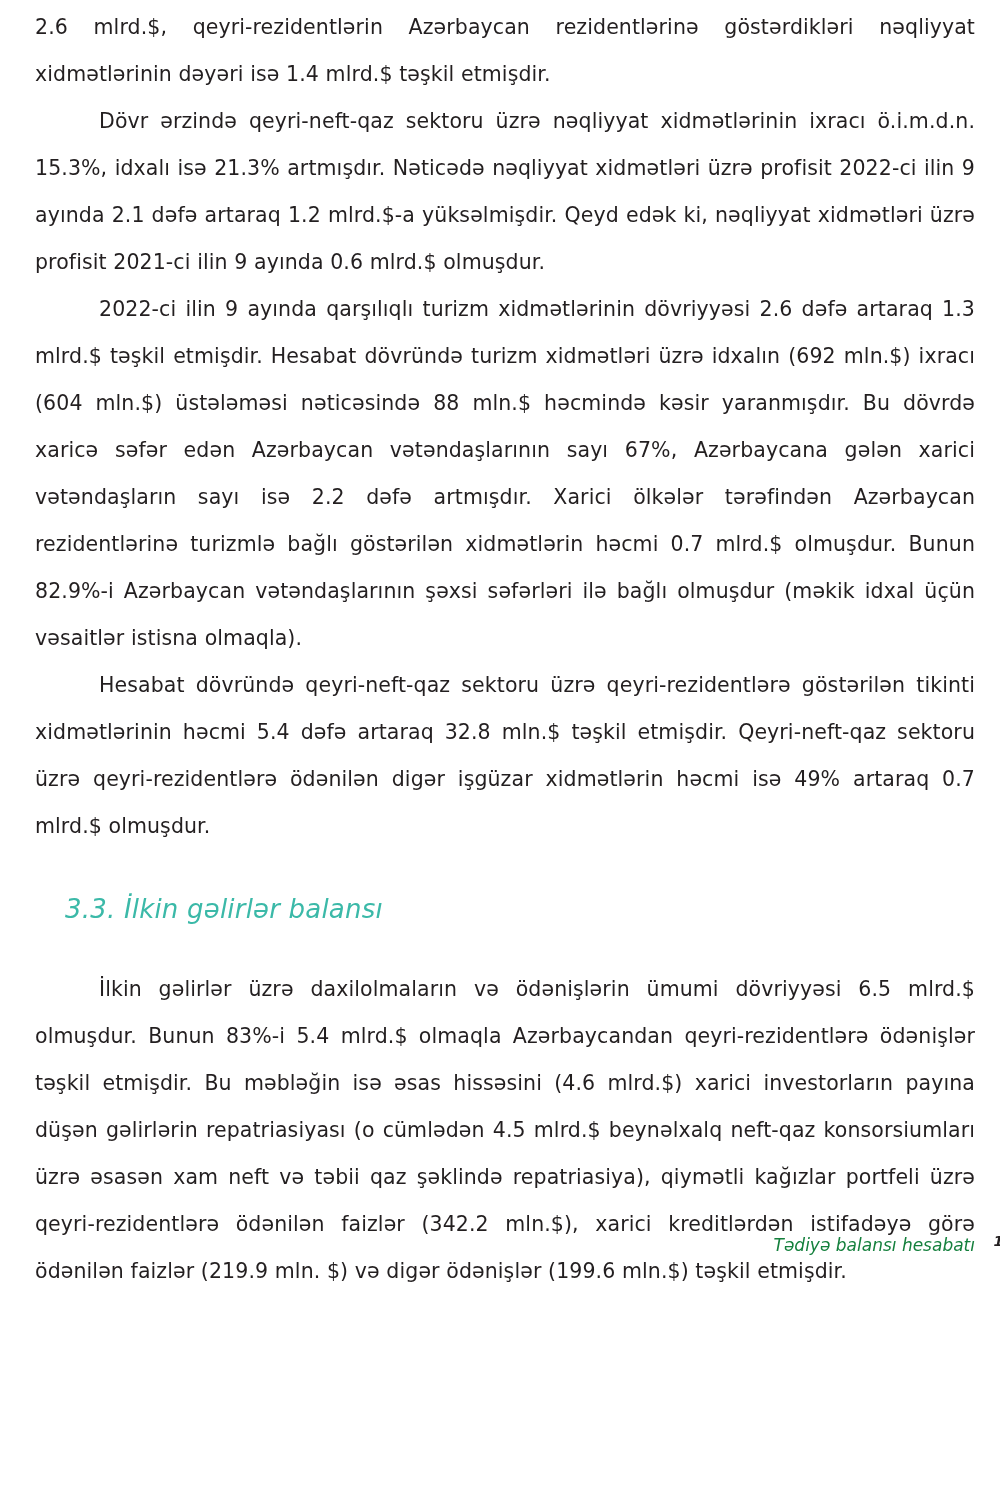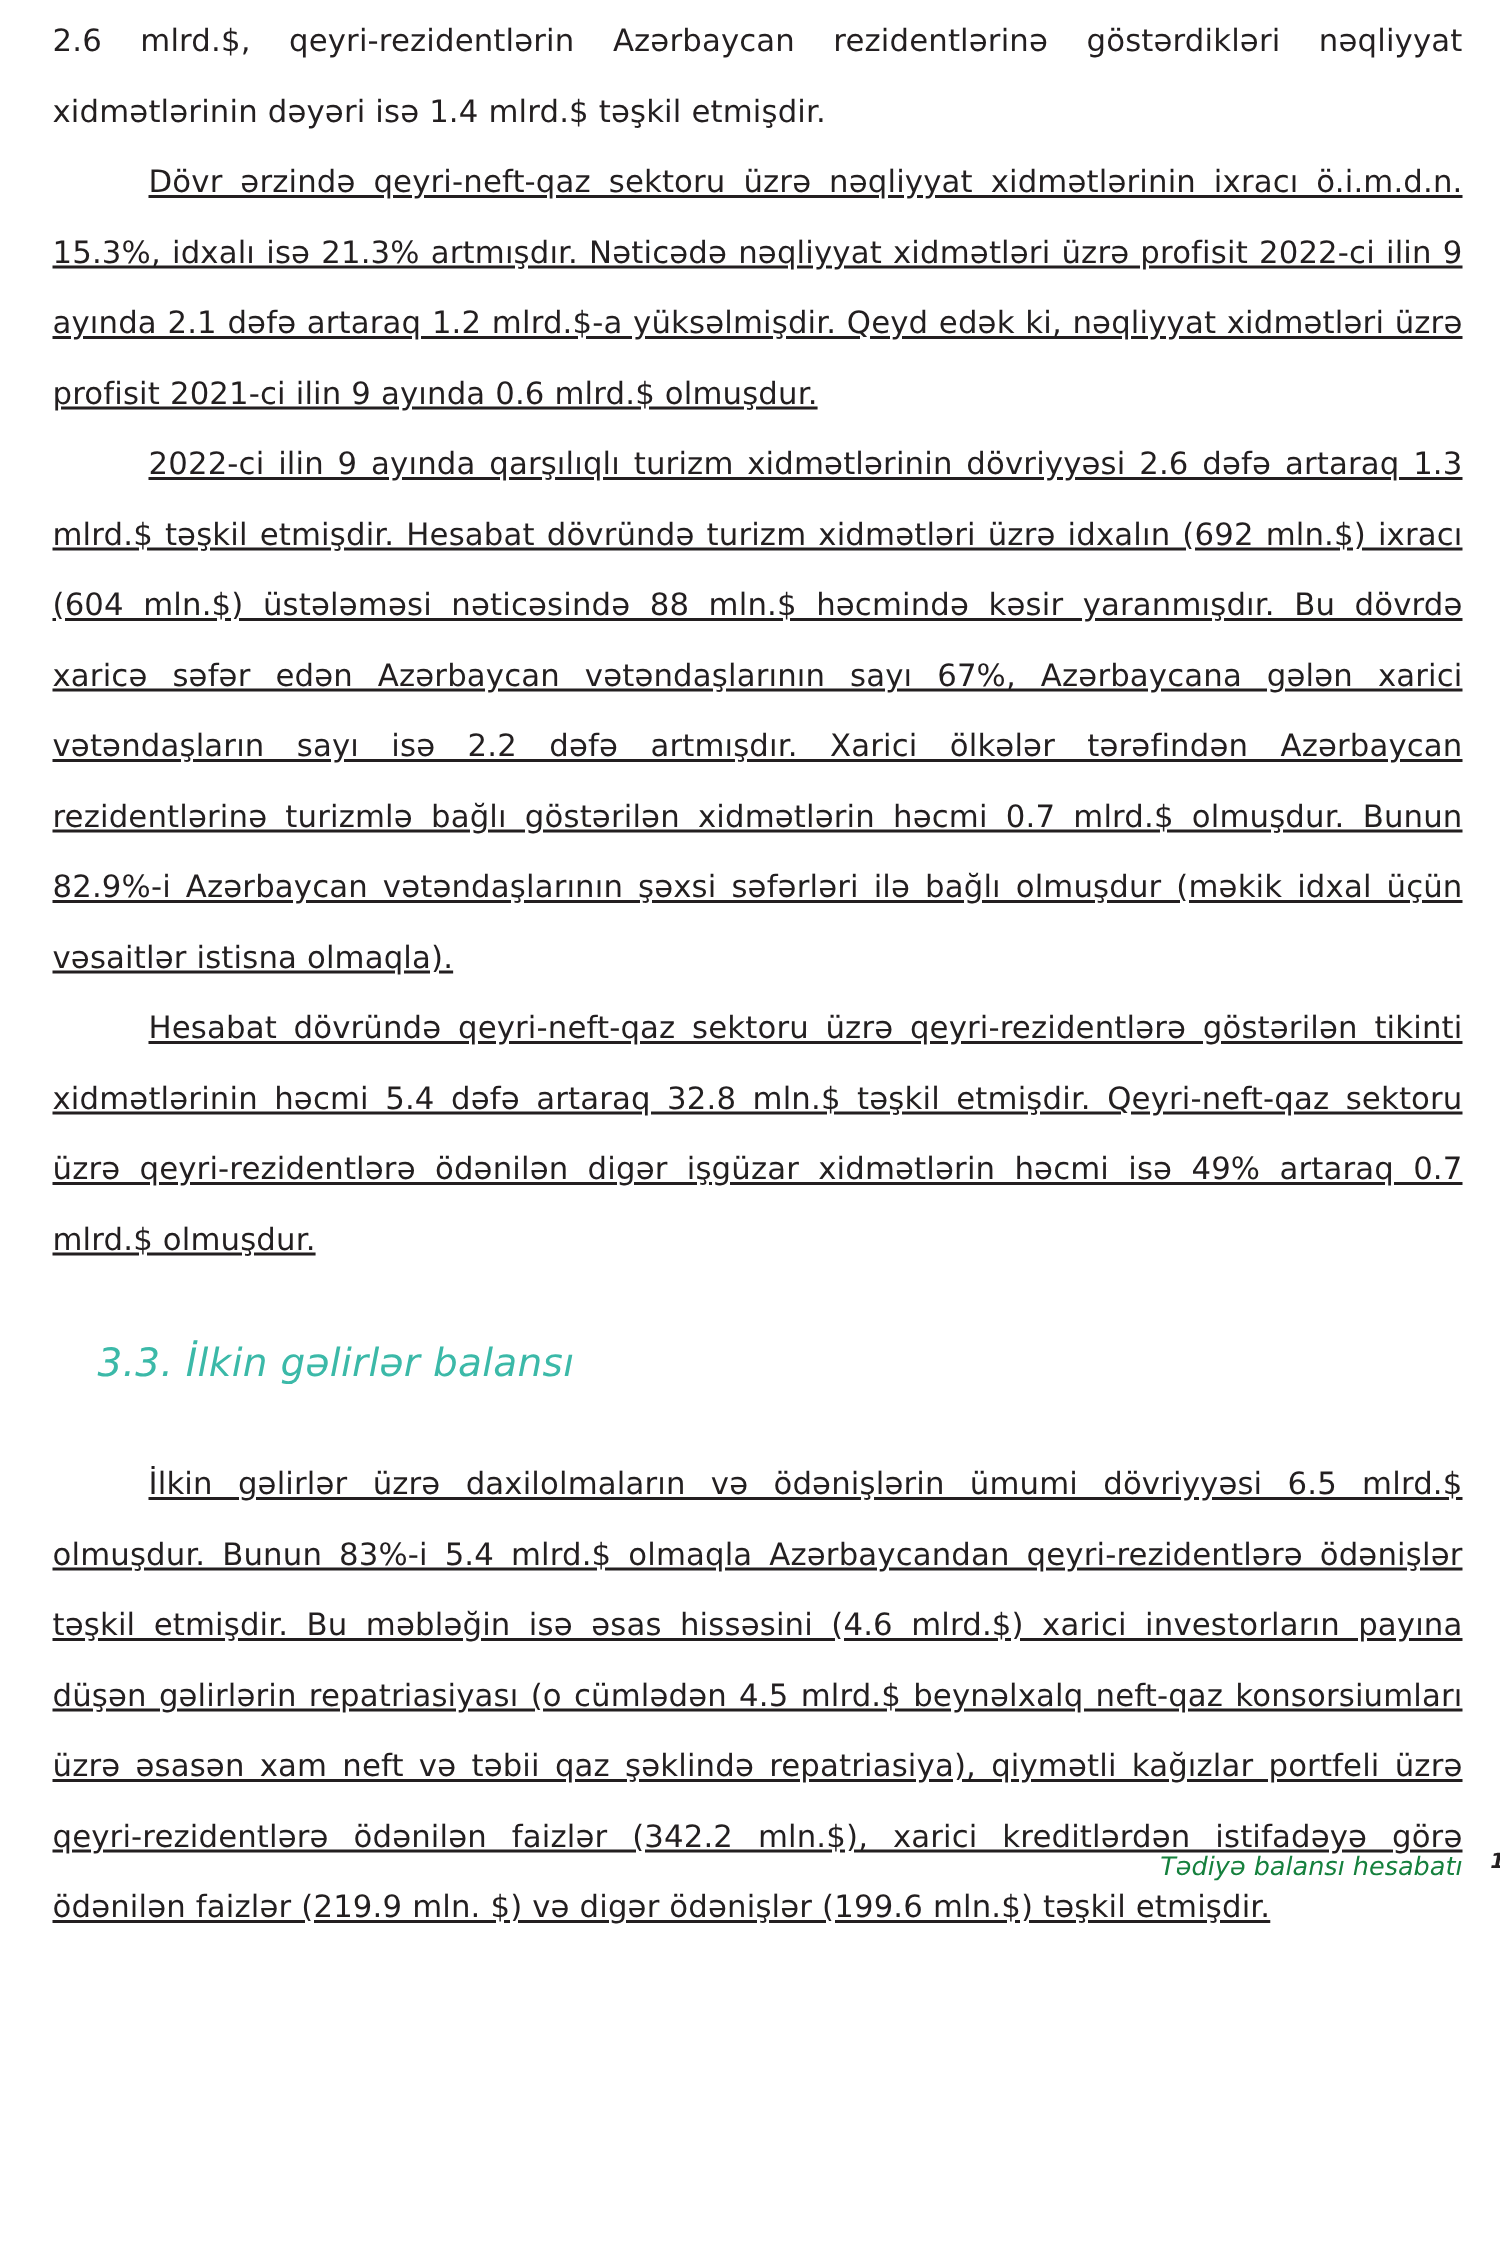--- a/index.html
+++ b/index.html
@@ -29,21 +29,20 @@
     line-height: 47px;
     text-align: justify;
     text-justify: inter-word;
     letter-spacing: 0.1px;
   }
   p {
     margin: 0;
   }
   p.indent {
     text-indent: 64px;
-    text-decoration: underline;
   }
   .first-block {
     margin-top: 4px;
   }
   .section-heading {
     color: #3bb9a8;
     font-style: italic;
     font-size: 26px;
     margin-top: 44px;
     margin-bottom: 0;

